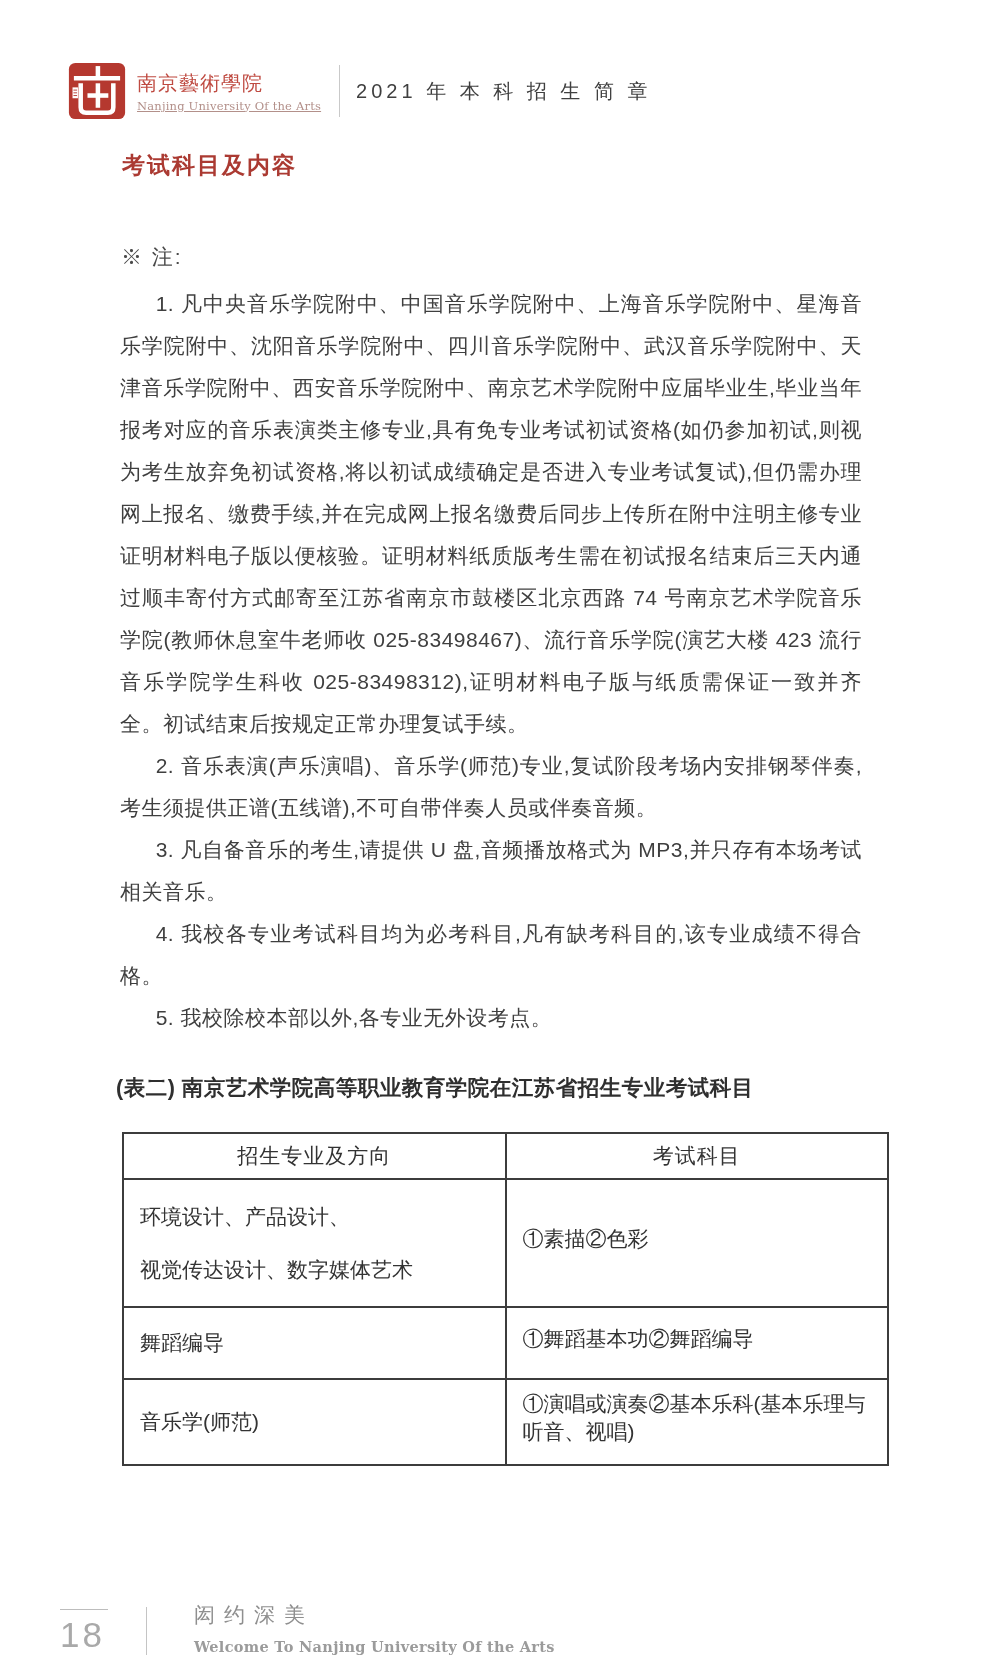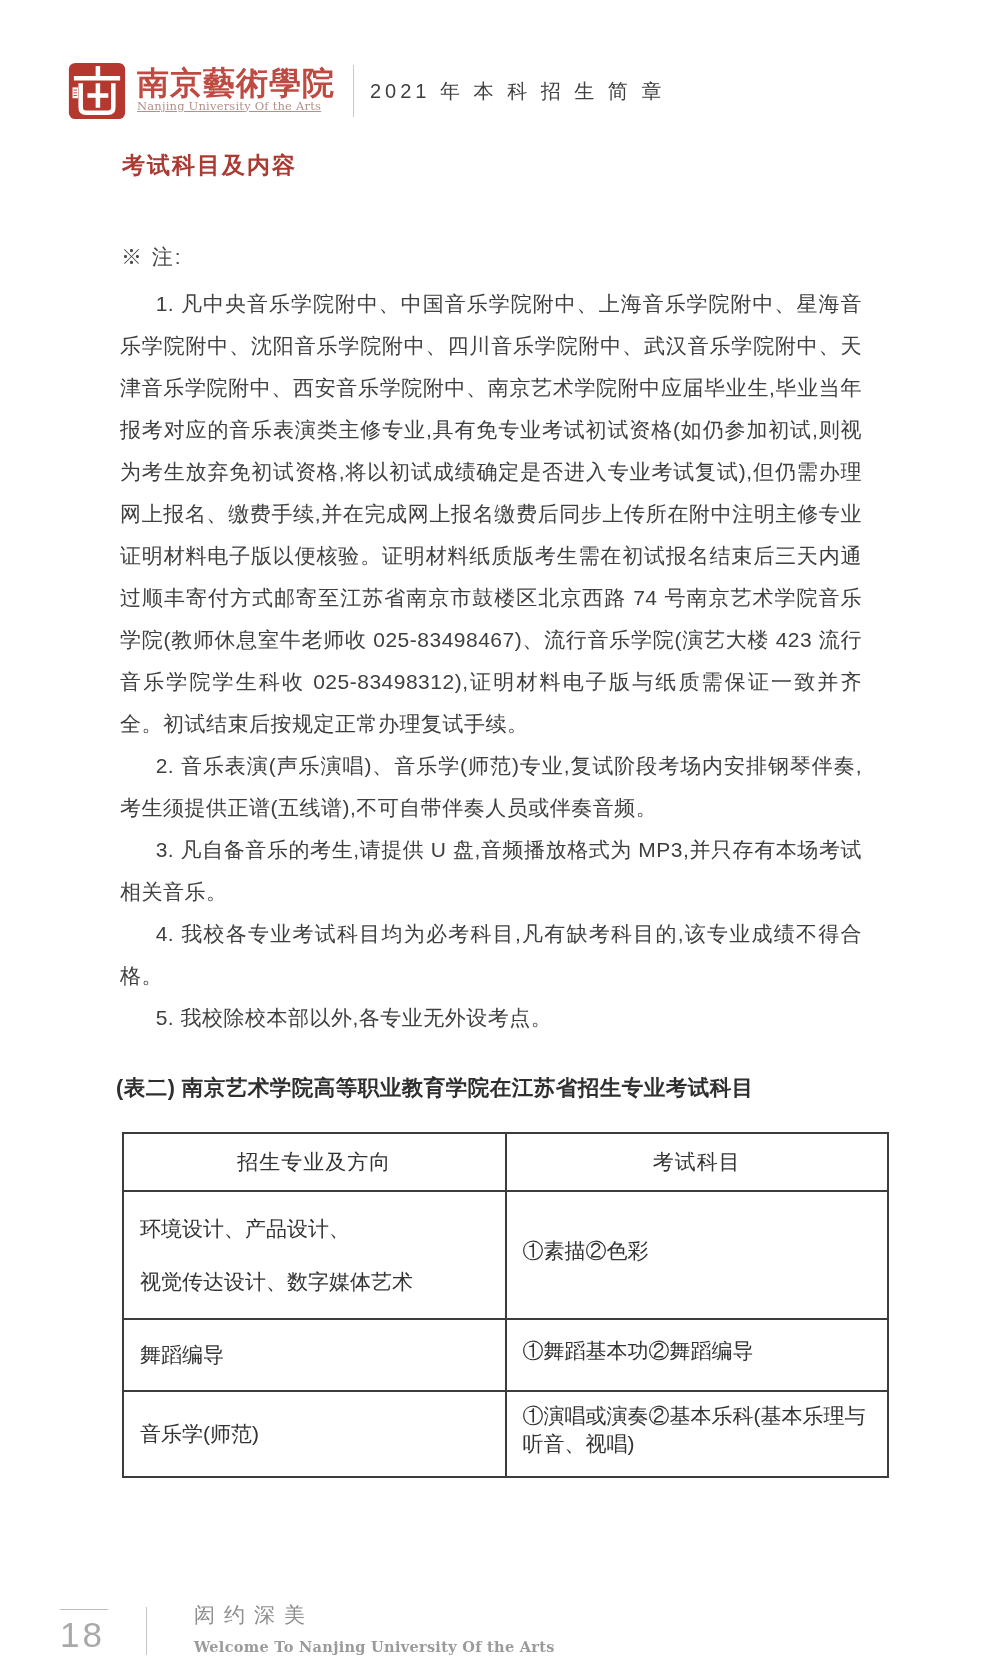--- a/index.html
+++ b/index.html
@@ -12,22 +12,22 @@
     color:#3d3d3d;
     overflow:hidden;
   }
 
   
   .header { position:absolute; left:68px; top:62px; display:flex; align-items:center; }
   .logo-mark { width:58px; height:58px; flex:0 0 auto; }
   .logo-text { margin-left:11px; }
   .logo-cn {
     font-family:"DejaVu Serif", serif;
-    font-weight:bold; font-size:32px; line-height:26px;
-    color:#bf4a41; letter-spacing:1px;text-align:right;
+    font-weight:normal; font-size:20px; line-height:26px;
+    color:#bf4a41; letter-spacing:1px;
   }
   .logo-en {
     font-family:"DejaVu Serif", serif;
     font-size:11.5px; color:#b3908a; margin-top:3px; letter-spacing:0.2px;text-decoration:underline;
   }
   .header-divider {
     width:1px; height:52px; background:#c9c9c9; margin-left:18px; margin-right:16px;
   }
   .header-title {
     font-size:20px; color:#3f3f3f; letter-spacing:4px; font-weight:500;
@@ -60,21 +60,21 @@
   table.exam {
     position:absolute; left:122px; top:1132px;
     width:767px; border-collapse:collapse; table-layout:fixed;
   }
   table.exam th, table.exam td {
     border:2px solid #3c3c3c;
     font-size:21px; color:#333333;
     font-weight:normal;
     vertical-align:middle;
   }
-  table.exam th { height:58px; text-align:center; letter-spacing:1px; }
+  table.exam th { height:46px; text-align:center; letter-spacing:1px; }
   td.major { width:285px; padding:10px 10px 10px 16px; white-space:pre-line; }
   td.subjects { padding:10px 10px 18px 16px; }
   tr.row-design td { height:118px; }
   tr.row-design td.major { line-height:53px; }
   tr.row-dance td, tr.row-music td { height:72px; }
 
   
   .footer { position:absolute; left:60px; top:1600px; display:flex; align-items:flex-end;gap:33px; }
   .page-number-block { position:relative; padding-top:6px; }
   .page-number-rule { position:absolute; top:0; left:0; width:48px; height:1px; background:#bdbdbd; }

